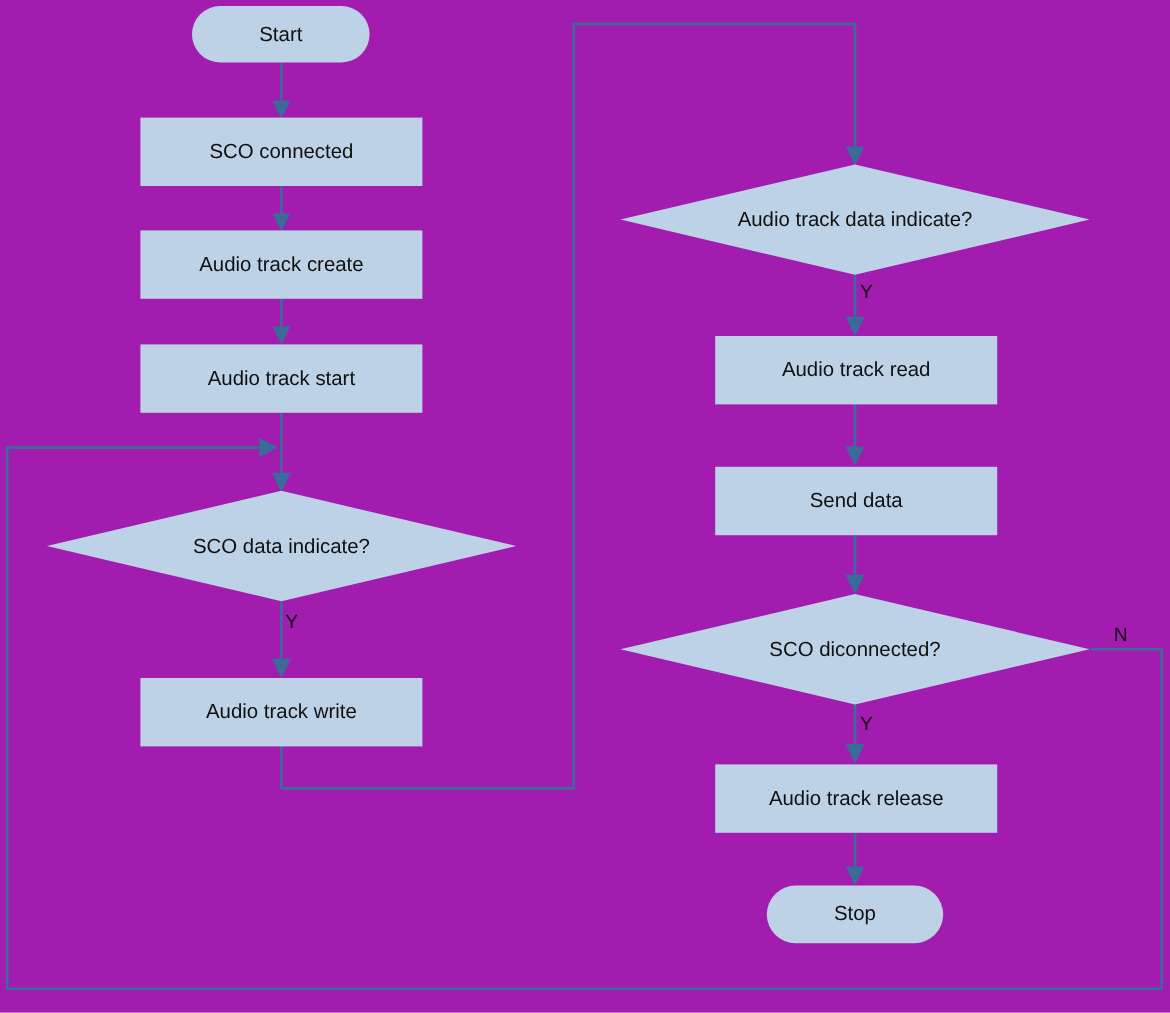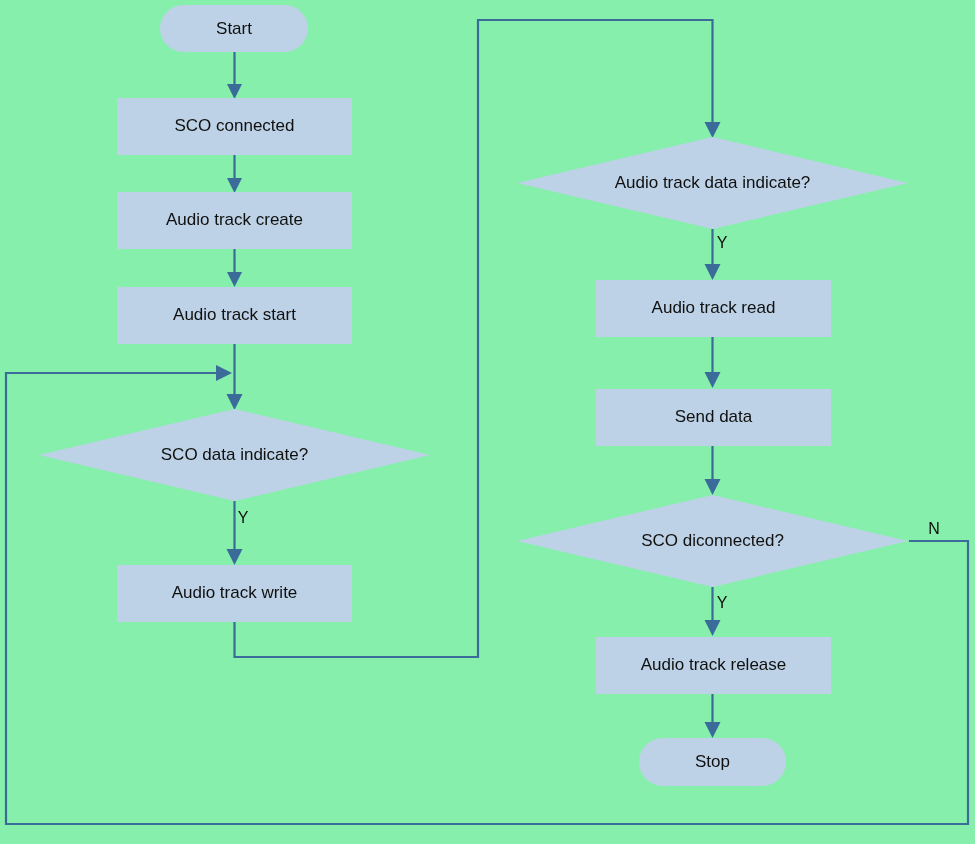--- a/index.html
+++ b/index.html
@@ -8,21 +8,21 @@
     padding: 0;
     background: #ffffff;
   }
   body {
     font-family: "Liberation Sans", sans-serif;
   }
   #canvas {
     position: relative;
     width: 975px;
     height: 844px;
-    background: #86efac;
+    background: #a21caf;
     overflow: hidden;
   }
   #flow-svg {
     position: absolute;
     left: 0;
     top: 0;
     width: 975px;
     height: 844px;
   }
   .node-label {

